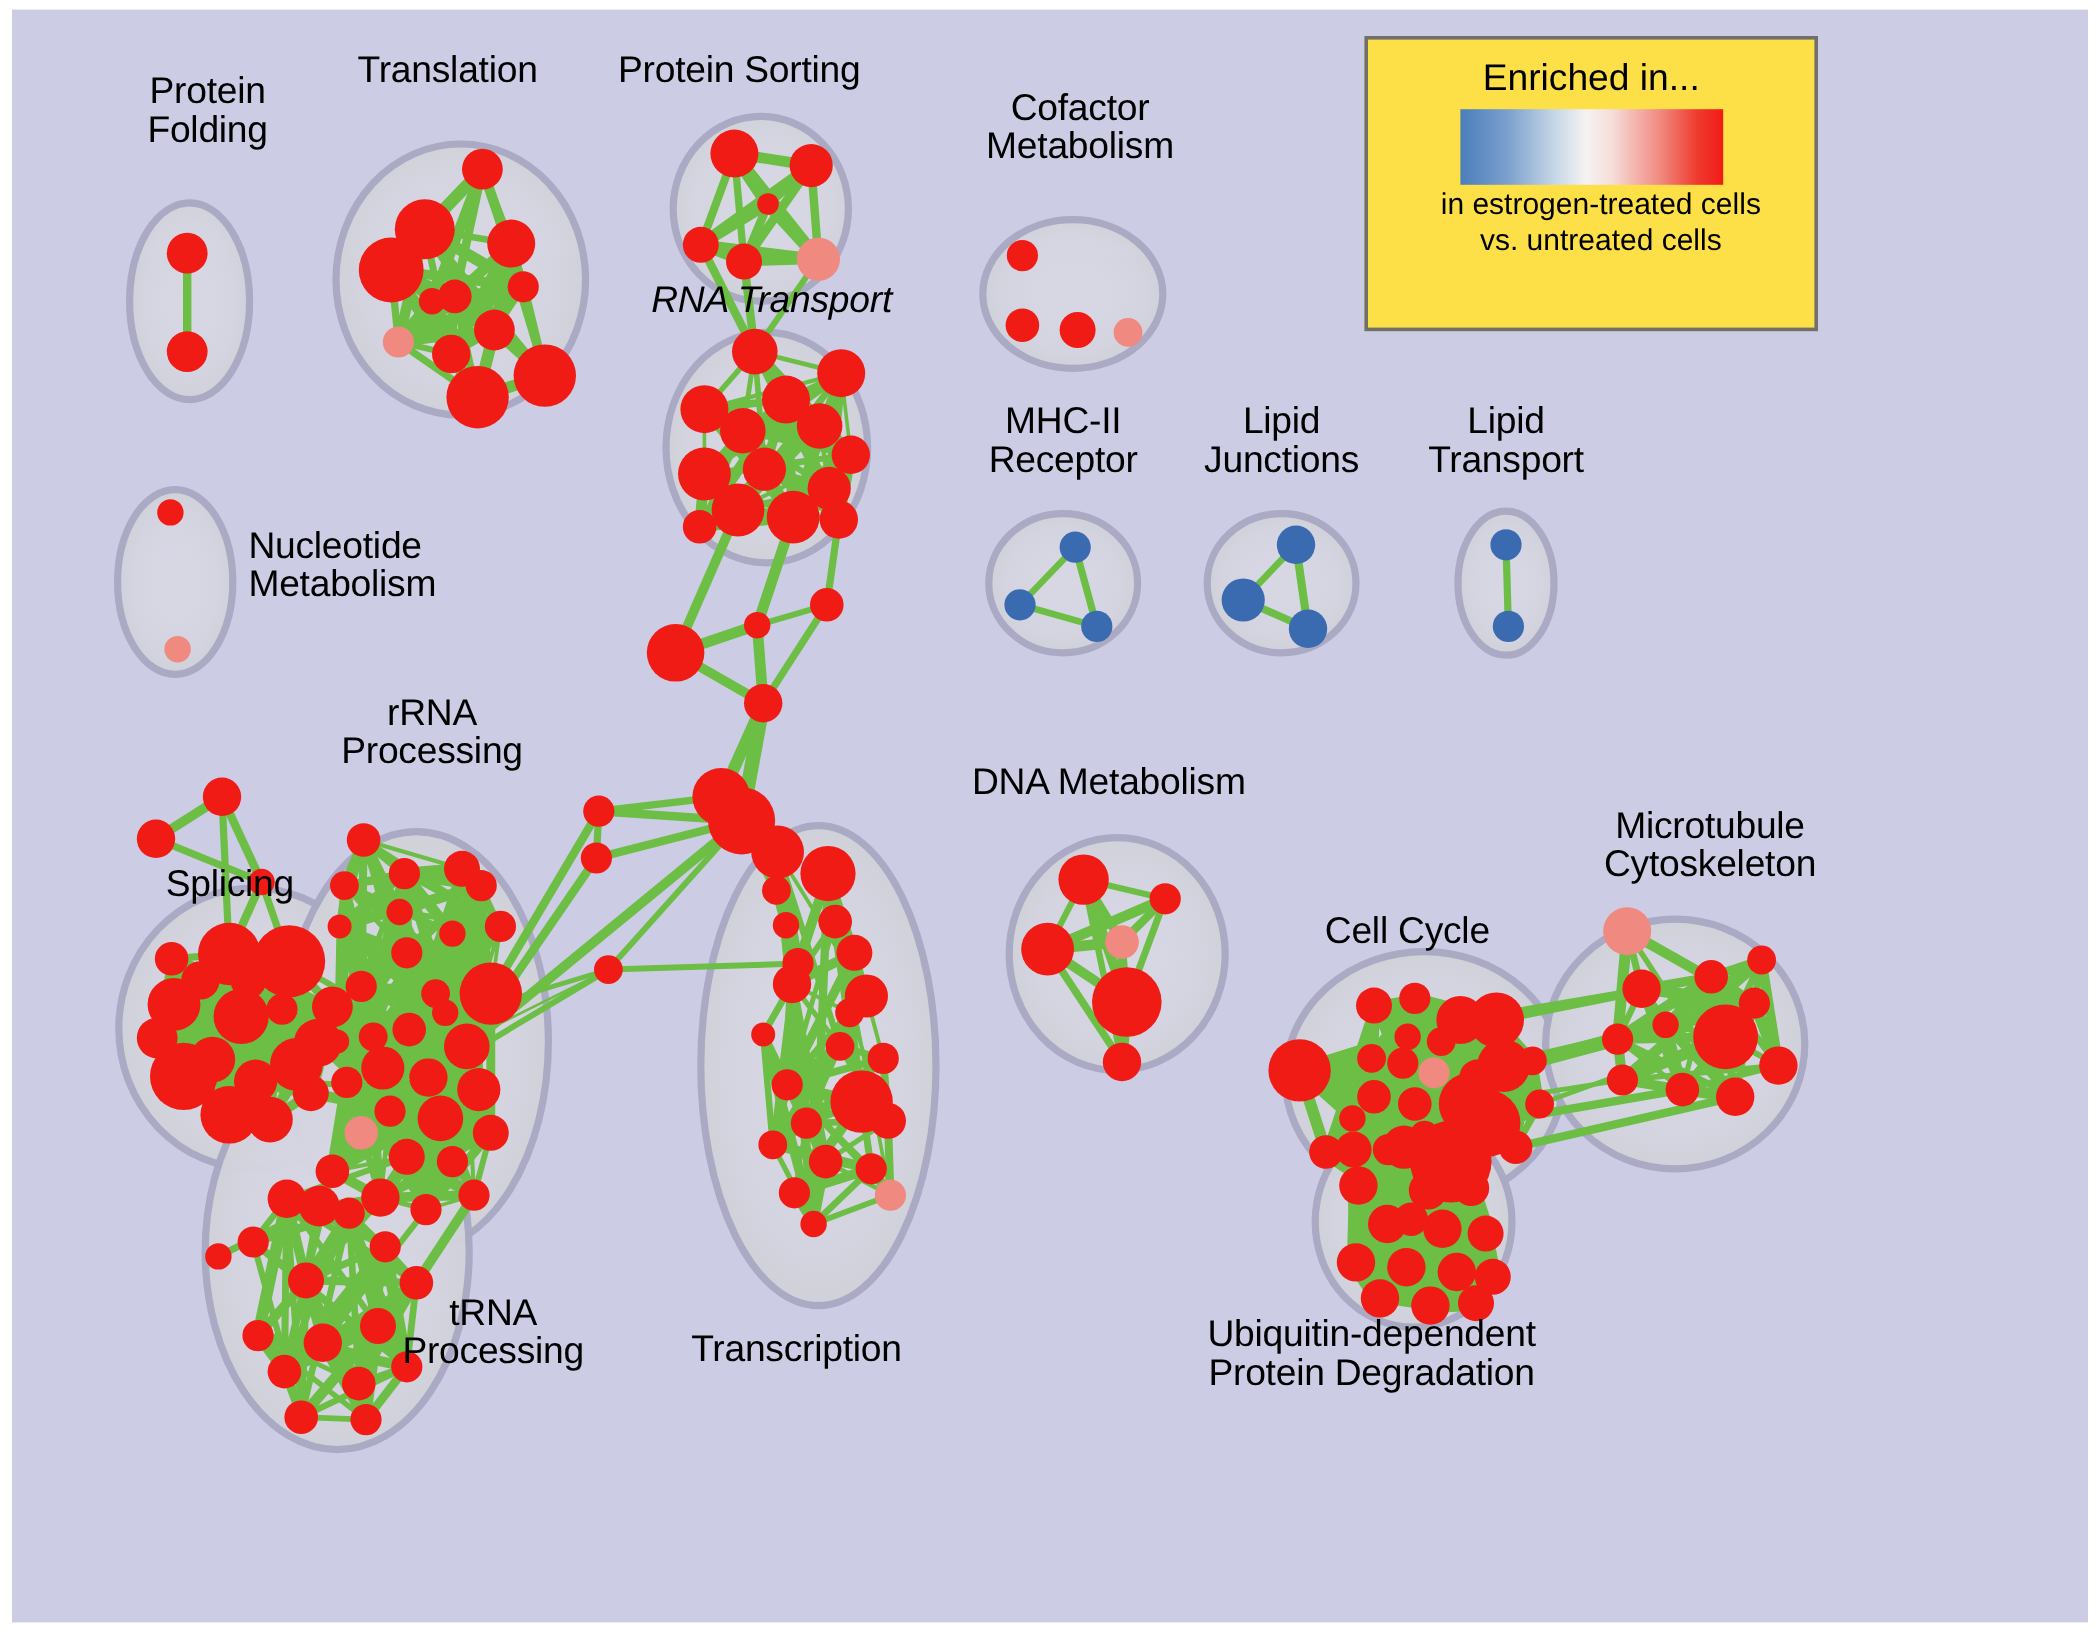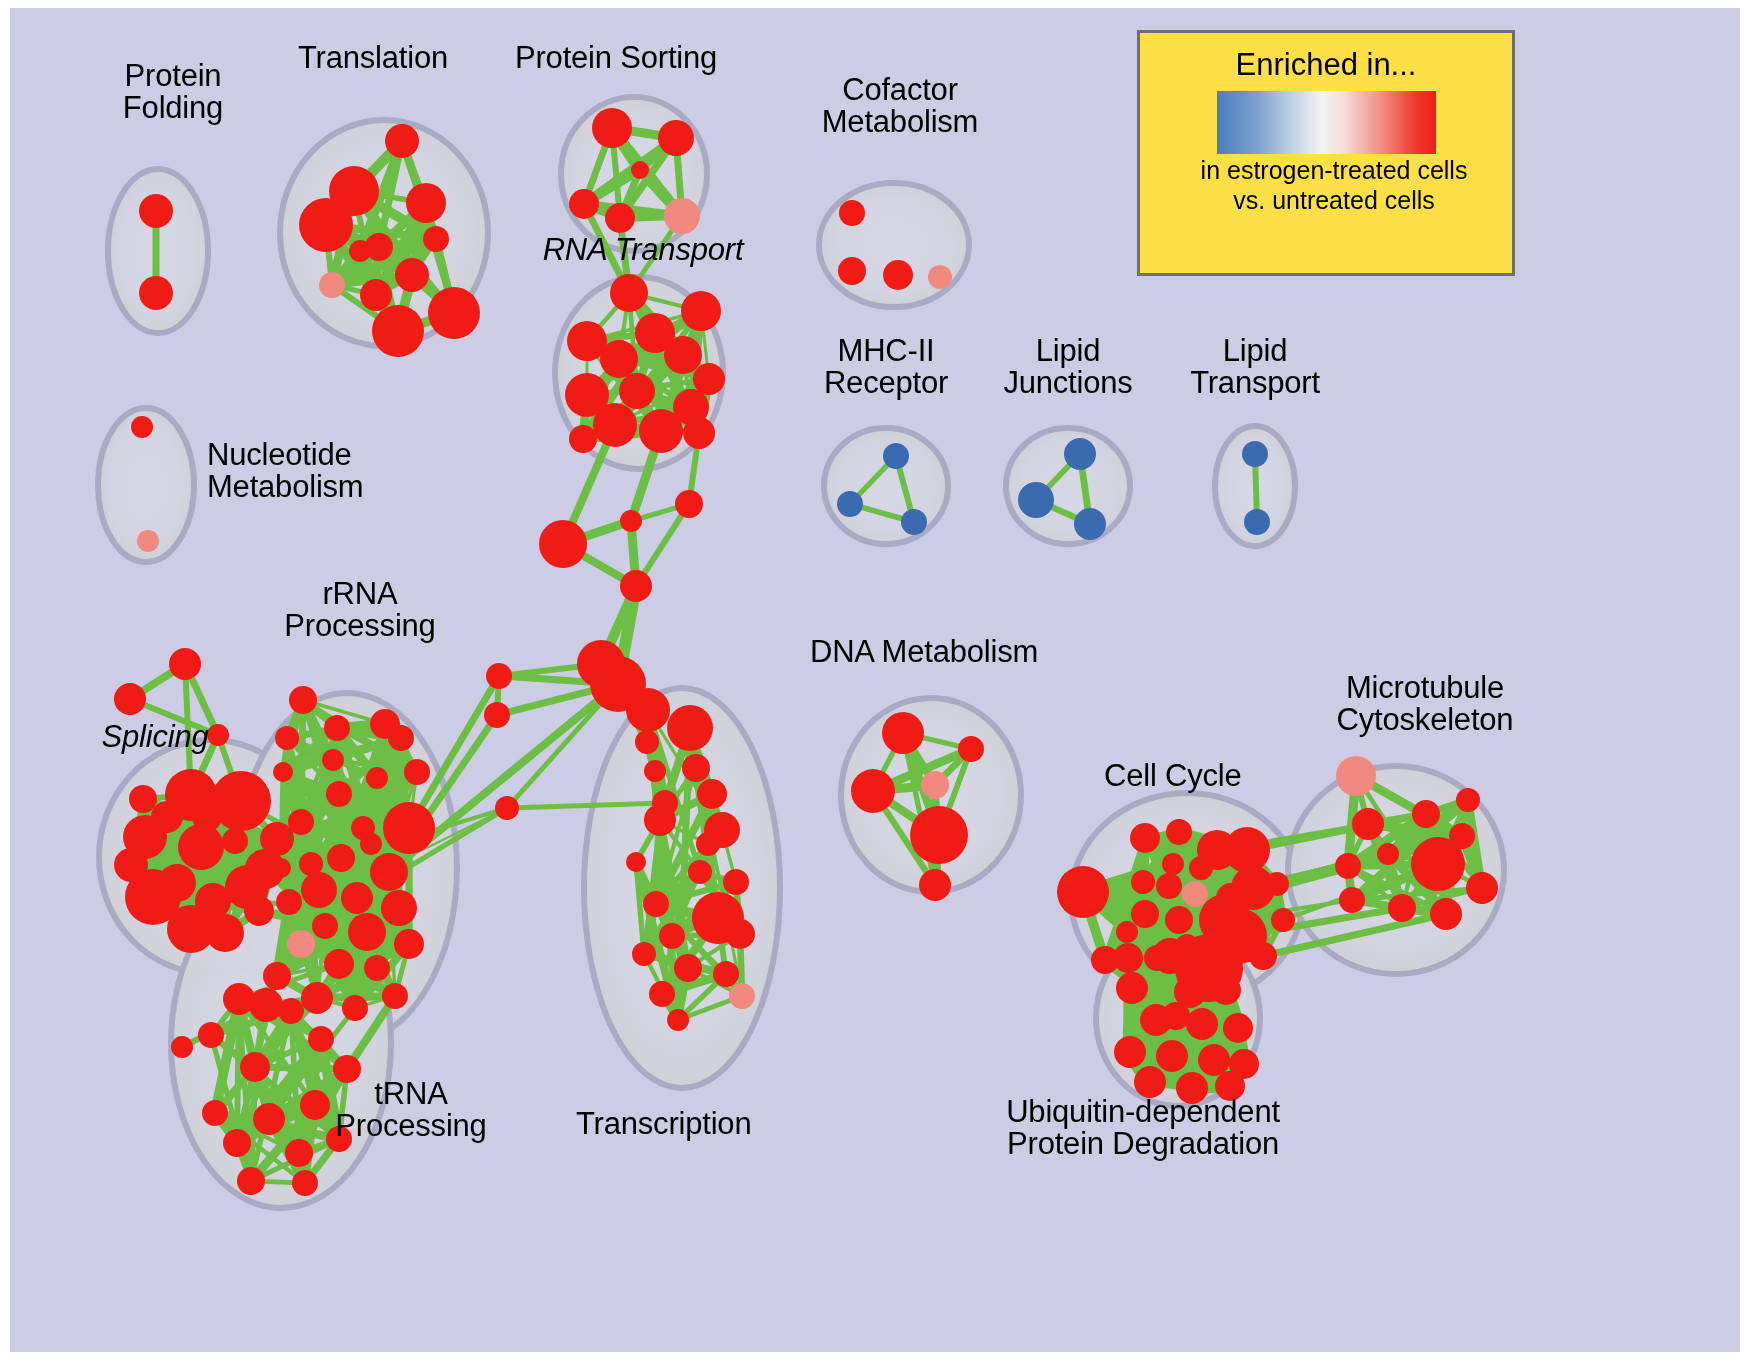--- a/index.html
+++ b/index.html
@@ -1438,21 +1438,21 @@
 
     <div class="clabel" style="left:78px;top:52px;width:170px;text-align:center;"><div>Protein</div><div>Folding</div></div>
     <div class="clabel" style="left:288px;top:34px;width:200px;text-align:left;">Translation</div>
     <div class="clabel" style="left:505px;top:34px;width:250px;text-align:left;">Protein Sorting</div>
     <div class="clabel" style="left:508px;top:226px;width:250px;text-align:center;font-style:italic;">RNA Transport</div>
     <div class="clabel" style="left:790px;top:66px;width:200px;text-align:center;"><div>Cofactor</div><div>Metabolism</div></div>
     <div class="clabel" style="left:197px;top:431px;width:220px;text-align:left;"><div>Nucleotide</div><div>Metabolism</div></div>
     <div class="clabel" style="left:786px;top:327px;width:180px;text-align:center;"><div>MHC-II</div><div>Receptor</div></div>
     <div class="clabel" style="left:968px;top:327px;width:180px;text-align:center;"><div>Lipid</div><div>Junctions</div></div>
     <div class="clabel" style="left:1155px;top:327px;width:180px;text-align:center;"><div>Lipid</div><div>Transport</div></div>
-    <div class="clabel" style="left:55px;top:713px;width:180px;text-align:center;font-style:italic;">Splicing</div>
+    <div class="clabel" style="left:55px;top:713px;width:180px;text-align:right;">Splicing</div>
     <div class="clabel" style="left:250px;top:570px;width:200px;text-align:center;"><div>rRNA</div><div>Processing</div></div>
     <div class="clabel" style="left:296px;top:1070px;width:210px;text-align:center;"><div>tRNA</div><div>Processing</div></div>
     <div class="clabel" style="left:566px;top:1056px;width:230px;text-align:left;margin-top:44px;">Transcription</div>
     <div class="clabel" style="left:800px;top:628px;width:250px;text-align:left;">DNA Metabolism</div>
     <div class="clabel" style="left:1094px;top:752px;width:190px;text-align:left;">Cell Cycle</div>
     <div class="clabel" style="left:1290px;top:664px;width:250px;text-align:center;"><div>Microtubule</div><div>Cytoskeleton</div></div>
     <div class="clabel" style="left:968px;top:1088px;width:330px;text-align:center;"><div>Ubiquitin-dependent</div><div>Protein Degradation</div></div>
 
     <div id="legend">
       <div class="ltitle">Enriched in...</div>

